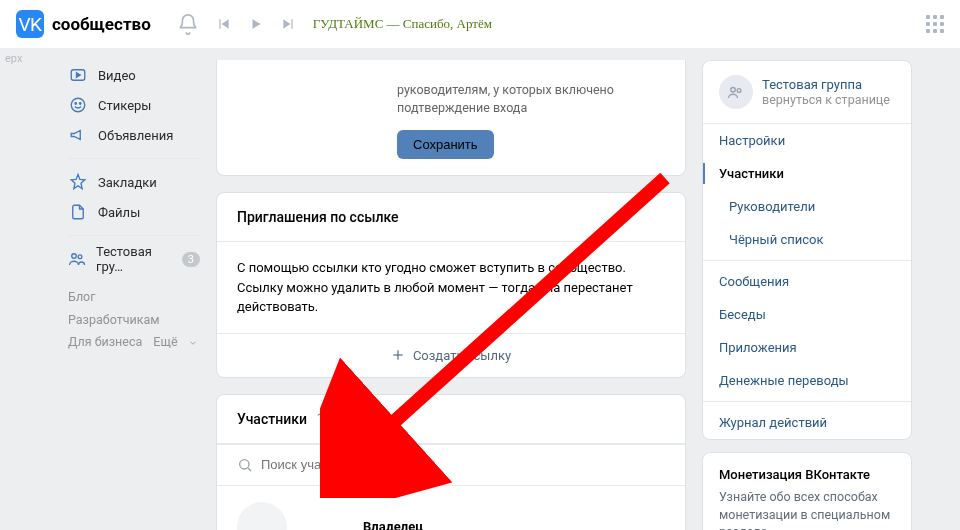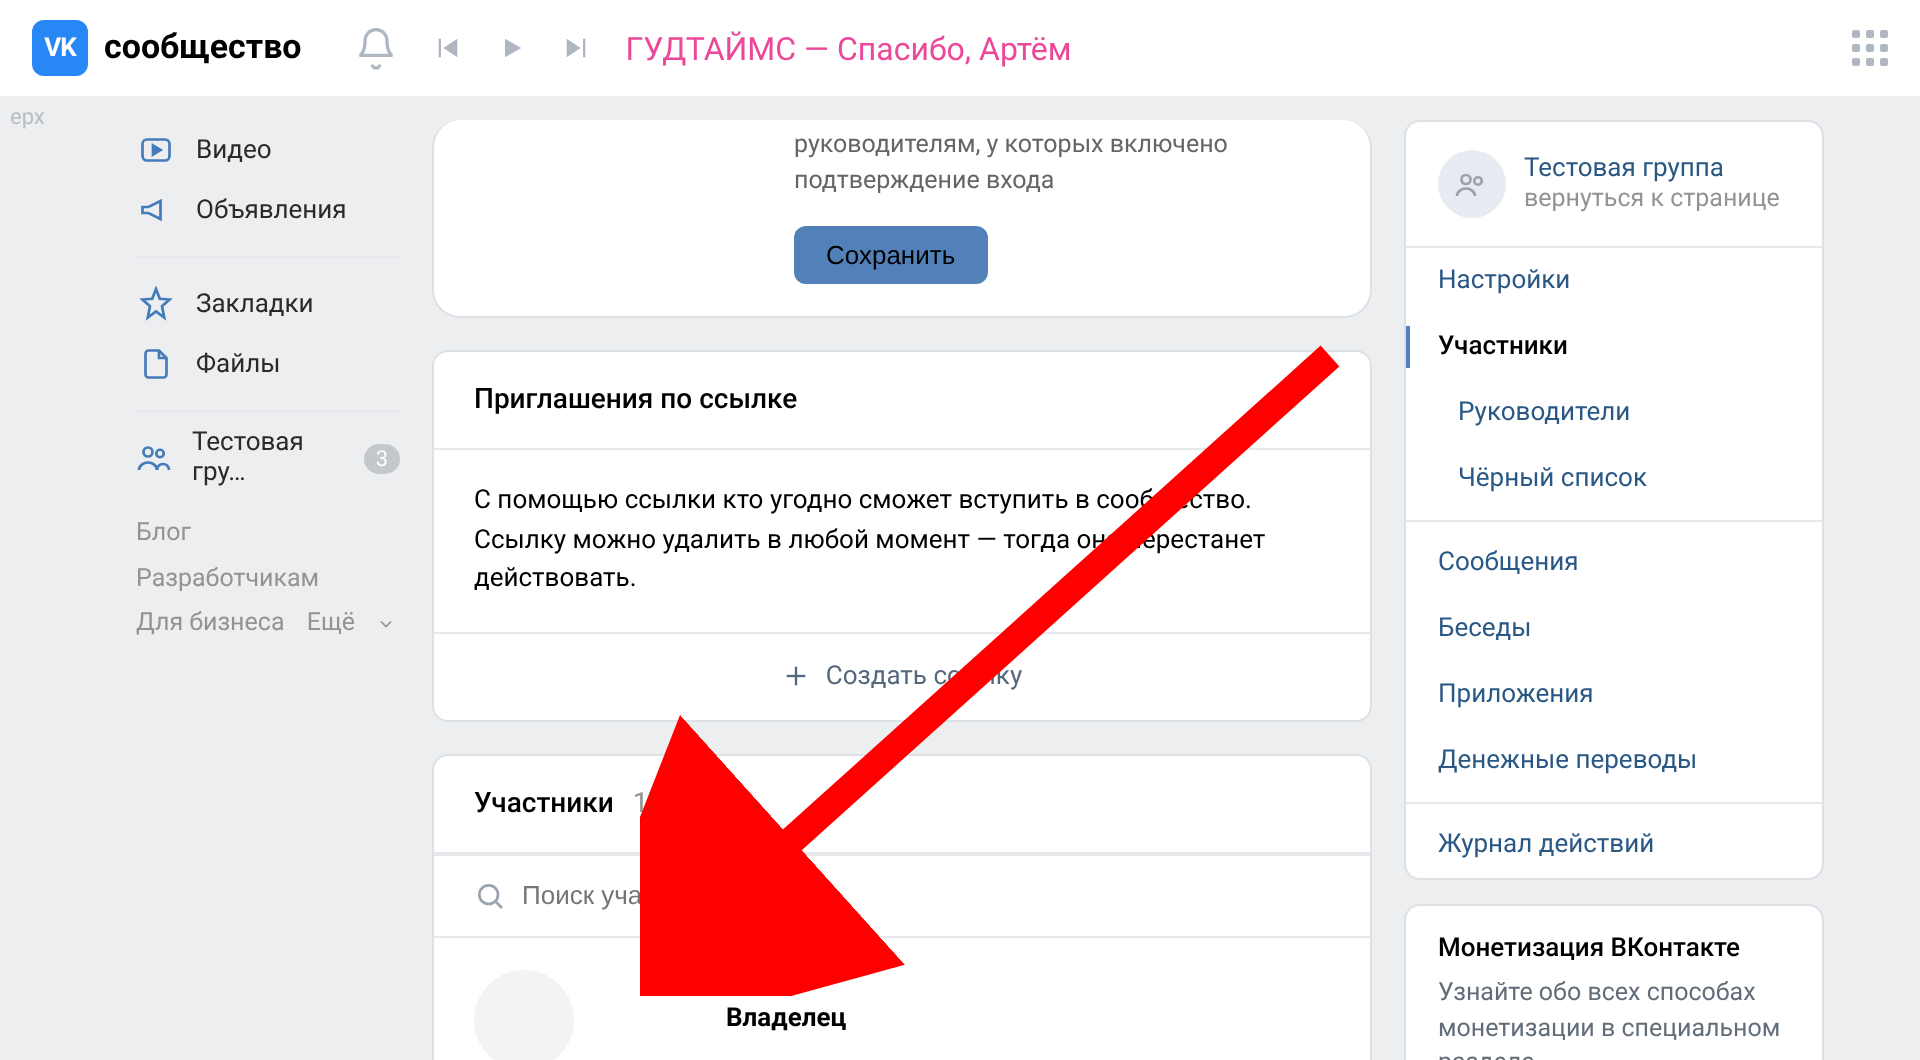--- a/index.html
+++ b/index.html
@@ -1,27 +1,27 @@
 <!DOCTYPE html>
 <html><head>
 <meta charset="utf-8">
 <style>
 * { margin: 0; padding: 0; box-sizing: border-box; }
 body { font-family: -apple-system, BlinkMacSystemFont, "Segoe UI", Roboto, Helvetica, Arial, sans-serif; background: #edeef0; color: #000; font-size: 13px; width: 960px; height: 530px; overflow: hidden; position: relative; }
 
 
 .header { height: 48px; background: #fff; display: flex; align-items: center; padding: 0 16px; gap: 8px; }
-.logo-box { width: 28px; height: 28px; background: #2787f5; border-radius: 6px; display: flex; align-items: center; justify-content: center; color: #fff; font-weight: 700; font-size: 13px; letter-spacing: -0.5px; }
+.logo-box { width: 28px; height: 28px; background: #2787f5; border-radius: 6px; display: flex; align-items: center; justify-content: center; color: #fff; font-weight: 400; font-size: 19px; letter-spacing: -0.5px; }
 .logo-text { font-weight: 700; font-size: 17px; color: #000; margin-right: 6px; }
 .search-box { flex: 0 0 194px; height: 32px; background: #edeef0; border-radius: 6px; display: flex; align-items: center; padding: 0 10px; color: #818c99; }
 .search-box svg { margin-right: 6px; }
 .search-box span { font-size: 13px; }
 .hdr-spacer { flex: 1; }
 .hdr-icons { display: flex; align-items: center; gap: 18px; color: #aeb7c2; margin-left: 12px; }
-.music-track { color: #ec4899; font-size: 16px; margin-left: 10px; }
+.music-track { color: #4d7c0f; font-size: 13px; margin-left: 10px; font-family: Liberation Serif, serif; }
 .apps-grid { margin-left: auto; display: grid; grid-template-columns: repeat(3,4px); grid-template-rows: repeat(3,4px); gap: 3px; }
 .apps-grid i { background: #aeb7c2; border-radius: 1px; }
 
 
 .page { display: flex; padding: 12px 0 0 0; gap: 16px; align-items: flex-start; }
 .leftcol { width: 200px; padding-left: 68px; flex-shrink: 0; }
 .midcol { width: 470px; flex-shrink: 0; display: flex; flex-direction: column; gap: 16px; }
 .rightcol { width: 210px; flex-shrink: 0; display: flex; flex-direction: column; gap: 12px; }
 
 
@@ -116,20 +116,31 @@
           <svg width="18" height="18" viewBox="0 0 24 24" fill="none" stroke="currentColor" stroke-width="1.8">
             <rect x="3" y="5" width="18" height="14" rx="3"></rect>
             <path d="M10 9l5 3-5 3z" fill="currentColor"></path>
           </svg>
         </span>
       <span>Видео</span>
     </div>
     <div class="nav-item">
       <span class="ic">
           <svg width="18" height="18" viewBox="0 0 24 24" fill="none" stroke="currentColor" stroke-width="1.8">
+            <circle cx="12" cy="12" r="9"></circle>
+            <path d="M8 14s1.5 2 4 2 4-2 4-2"></path>
+            <circle cx="9" cy="10" r="1" fill="currentColor"></circle>
+            <circle cx="15" cy="10" r="1" fill="currentColor"></circle>
+          </svg>
+        </span>
+      <span>Стикеры</span>
+    </div>
+    <div class="nav-item">
+      <span class="ic">
+          <svg width="18" height="18" viewBox="0 0 24 24" fill="none" stroke="currentColor" stroke-width="1.8">
             <path d="M3 10v4h4l8 4V6l-8 4H3z"></path>
           </svg>
         </span>
       <span>Объявления</span>
     </div>
     <div class="nav-sep"></div>
     <div class="nav-item">
       <span class="ic">
           <svg width="18" height="18" viewBox="0 0 24 24" fill="none" stroke="currentColor" stroke-width="1.8">
             <path d="M12 2l2.5 6.5L21 9l-5 4.5L17.5 21 12 17l-5.5 4L8 13.5 3 9l6.5-.5z"></path>
@@ -164,21 +175,21 @@
       <span>Разработчикам</span><br>
       <span>Для бизнеса</span>
       <span>Ещё</span><svg style="display:inline;vertical-align:middle;margin-left:2px" width="10" height="10" viewBox="0 0 24 24" fill="none" stroke="#939393" stroke-width="2">
           <path d="M6 9l6 6 6-6"></path>
         </svg>
     </div>
   </div>
 
   <div class="midcol">
 
-    <div class="card" style="padding-top:4px;border-top-left-radius:0;border-top-right-radius:0;border-top:none;border-radius:14px;">
+    <div class="card" style="padding-top:21px;border-top-left-radius:0;border-top-right-radius:0;border-top:none;">
       <div class="card-top">
         <div class="notice-text">руководителям, у которых включено подтверждение входа</div>
         <button class="btn-primary">Сохранить</button>
       </div>
     </div>
 
     <div class="card">
       <div class="card-header">Приглашения по ссылке</div>
       <div class="card-body">С помощью ссылки кто угодно сможет вступить в сообщество. Ссылку можно удалить в любой момент — тогда она перестанет действовать.</div>
       <div class="card-action">

